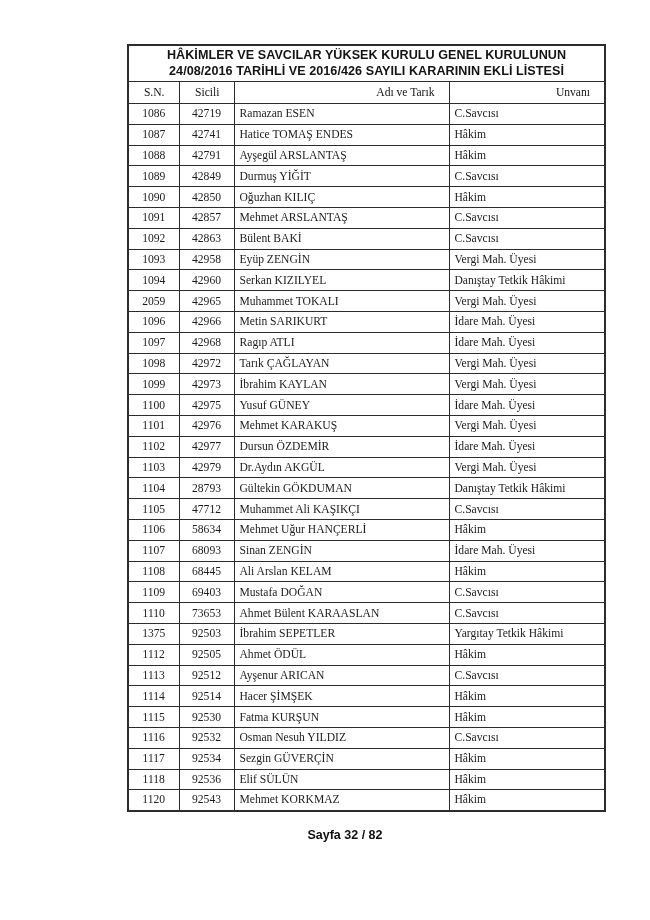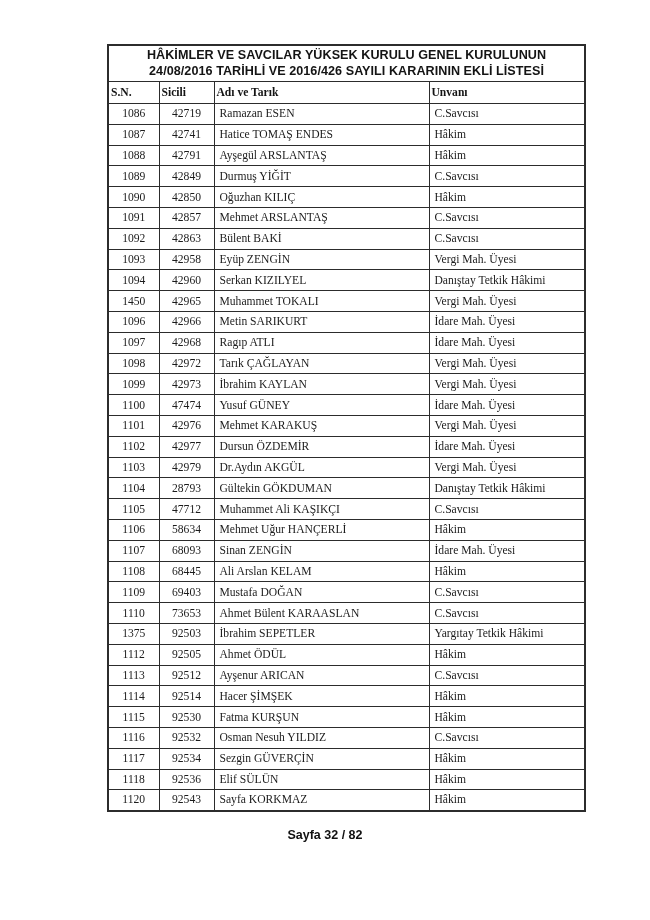--- a/index.html
+++ b/index.html
@@ -12,20 +12,21 @@
     background: #ffffff;
     position: relative;
     overflow: hidden;
     font-family: "Liberation Serif", serif;
     color: #1b1b1b;
   }
   .page {
     position: absolute;
     inset: 0;
     background: #ffffff;
+    margin-left: 20px;
   }
   table.doc-table {
     position: absolute;
     left: 107px;
     top: 44px;
     width: 477px;
     border-collapse: collapse;
     table-layout: fixed;
     border: 2px solid #2c2c2c;
   }
@@ -44,25 +45,25 @@
     font-weight: bold;
     font-size: 12.6px;
     line-height: 16px;
     letter-spacing: 0.05px;
     padding: 1px 2px 2px 2px;
     color: #141414;
   }
   .col-header-row th {
     height: 22px;
     font-family: "Liberation Serif", serif;
-    font-weight: bold;
+    font-weight: normal;
     font-size: 11.6px;
-    text-align: left;
+    text-align: right;
     vertical-align: middle;
-    padding: 0 2px;
+    padding: 0 14px;
     border-bottom: 2px solid #4d4d4d;
     color: #141414;
   }
   tbody td {
     height: 20.8px;
     font-size: 11.6px;
     vertical-align: middle;
     padding: 0;
     color: #1b1b1b;
   }
@@ -160,21 +161,21 @@
           <td class="c-name">Eyüp ZENGİN</td>
           <td class="c-title">Vergi Mah. Üyesi</td>
         </tr>
         <tr>
           <td class="c-sn">1094</td>
           <td class="c-sicil">42960</td>
           <td class="c-name">Serkan KIZILYEL</td>
           <td class="c-title">Danıştay Tetkik Hâkimi</td>
         </tr>
         <tr>
-          <td class="c-sn">1450</td>
+          <td class="c-sn">2059</td>
           <td class="c-sicil">42965</td>
           <td class="c-name">Muhammet TOKALI</td>
           <td class="c-title">Vergi Mah. Üyesi</td>
         </tr>
         <tr>
           <td class="c-sn">1096</td>
           <td class="c-sicil">42966</td>
           <td class="c-name">Metin SARIKURT</td>
           <td class="c-title">İdare Mah. Üyesi</td>
         </tr>
@@ -191,21 +192,21 @@
           <td class="c-title">Vergi Mah. Üyesi</td>
         </tr>
         <tr>
           <td class="c-sn">1099</td>
           <td class="c-sicil">42973</td>
           <td class="c-name">İbrahim KAYLAN</td>
           <td class="c-title">Vergi Mah. Üyesi</td>
         </tr>
         <tr>
           <td class="c-sn">1100</td>
-          <td class="c-sicil">47474</td>
+          <td class="c-sicil">42975</td>
           <td class="c-name">Yusuf GÜNEY</td>
           <td class="c-title">İdare Mah. Üyesi</td>
         </tr>
         <tr>
           <td class="c-sn">1101</td>
           <td class="c-sicil">42976</td>
           <td class="c-name">Mehmet KARAKUŞ</td>
           <td class="c-title">Vergi Mah. Üyesi</td>
         </tr>
         <tr>
@@ -306,21 +307,21 @@
         </tr>
         <tr>
           <td class="c-sn">1118</td>
           <td class="c-sicil">92536</td>
           <td class="c-name">Elif SÜLÜN</td>
           <td class="c-title">Hâkim</td>
         </tr>
         <tr>
           <td class="c-sn">1120</td>
           <td class="c-sicil">92543</td>
-          <td class="c-name">Sayfa KORKMAZ</td>
+          <td class="c-name">Mehmet KORKMAZ</td>
           <td class="c-title">Hâkim</td>
         </tr>
       </tbody>
   </table>
 
   <div class="footer">Sayfa 32 / 82</div>
 
 </div>
 
 </body></html>

